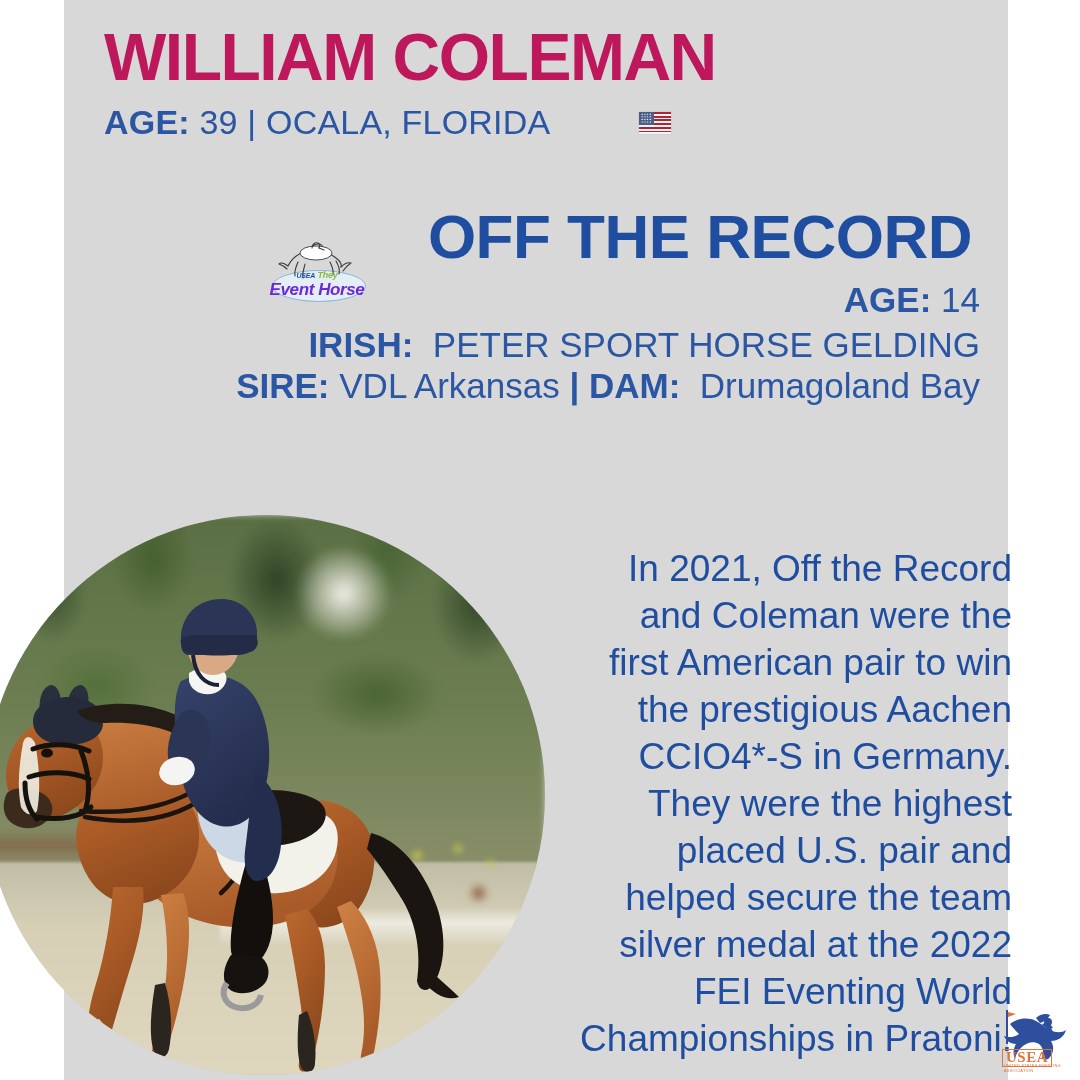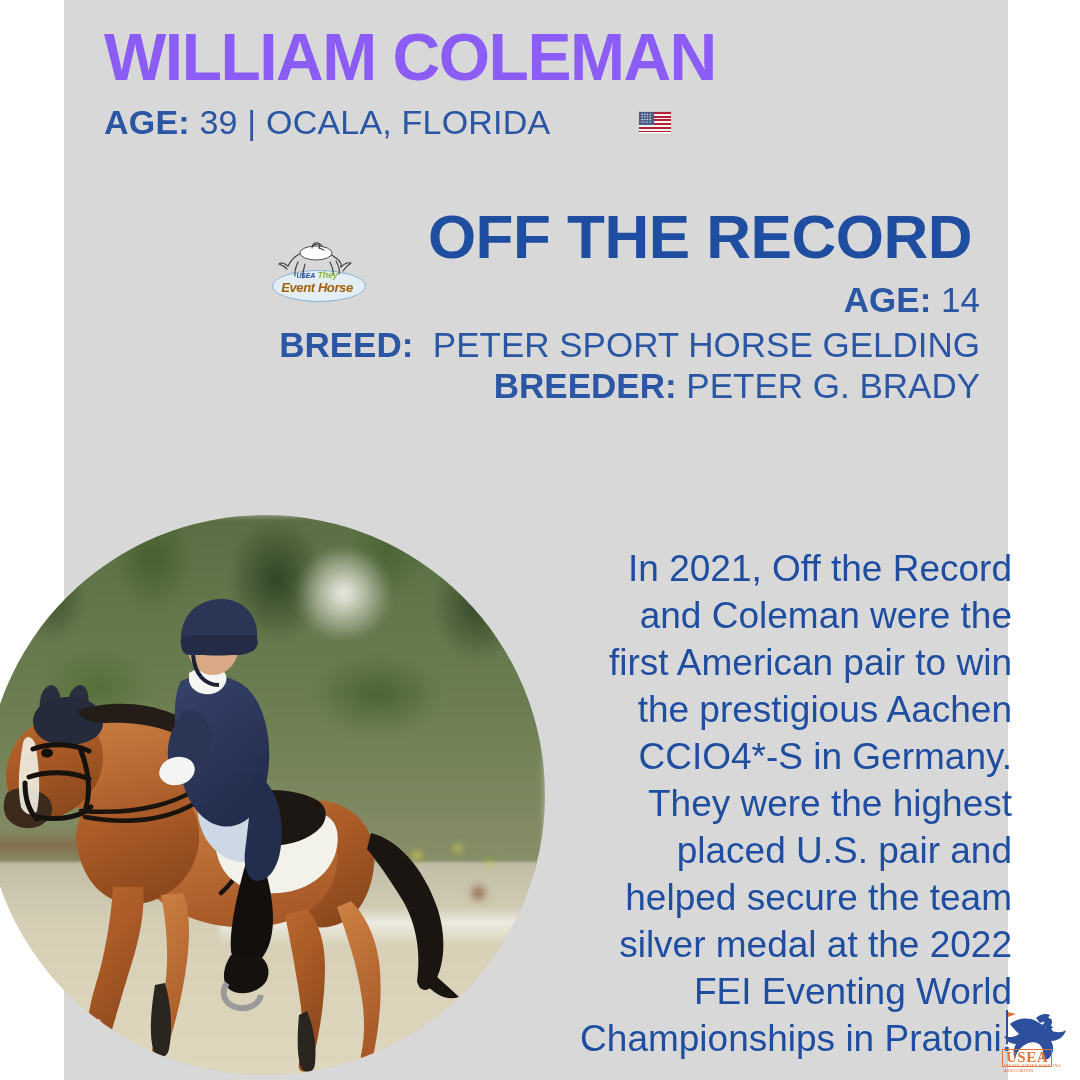--- a/index.html
+++ b/index.html
@@ -37,21 +37,21 @@
     left: 104px;
     top: 24px;
     width: 880px;
   }
   .rider-name {
     font-family: "Liberation Sans", sans-serif;
     font-weight: 700;
     font-size: 66px;
     line-height: 1.0;
     letter-spacing: -1.5px;
-    color: #8b5cf6;
+    color: #be185d;
     white-space: nowrap;
     margin: 0;
   }
   .rider-sub {
     display: flex;
     align-items: center;
     margin-top: 14px;
     white-space: nowrap;
   }
   .rider-sub-text {
@@ -144,24 +144,24 @@
   }
   .yeh-line1 {
     font-size: 9px;
     font-weight: 700;
     font-style: italic;
     color: #8cb93f;
     letter-spacing: -0.2px;
   }
   .yeh-line1 .usea-mini { color: #1f4ea1; font-size: 7px; }
   .yeh-line2 {
-    font-size: 13px;
+    font-size: 17px;
     font-weight: 700;
     font-style: italic;
-    color: #a16207;
+    color: #6d28d9;
     letter-spacing: -0.4px;
     margin-top: 1px;
   }
   .yeh-horse-svg { position: absolute; left: 12px; top: 0px; }
 
   .horse-lines {
     margin-top: 4px;
   }
   .horse-line {
     font-size: 35px;
@@ -353,24 +353,24 @@
       </div>
 
       <div class="horse-name">OFF THE RECORD</div>
     </div>
 
     <div class="horse-lines">
       <p class="horse-line line-age">
         <b>AGE:</b><span> </span><span>14</span>
       </p>
       <p class="horse-line">
-        <b>BREED:</b><span>&nbsp; </span><span>PETER SPORT HORSE GELDING</span>
+        <b>IRISH:</b><span>&nbsp; </span><span>PETER SPORT HORSE GELDING</span>
       </p>
       <p class="horse-line">
-        <b>BREEDER:</b><span> </span><span>PETER G. BRADY</span>
+        <b>SIRE:</b><span> </span><span>VDL Arkansas</span><span> </span><b>|</b><span> </span><b>DAM:</b><span>&nbsp; </span><span>Drumagoland Bay</span>
       </p>
     </div>
   </div>
 
   <div class="photo">
     <div class="photo-inner">
       <div class="bg-trees"></div>
       <div class="bg-sky"></div>
       <div class="bg-rail"></div>
       <div class="bg-ground"></div>

